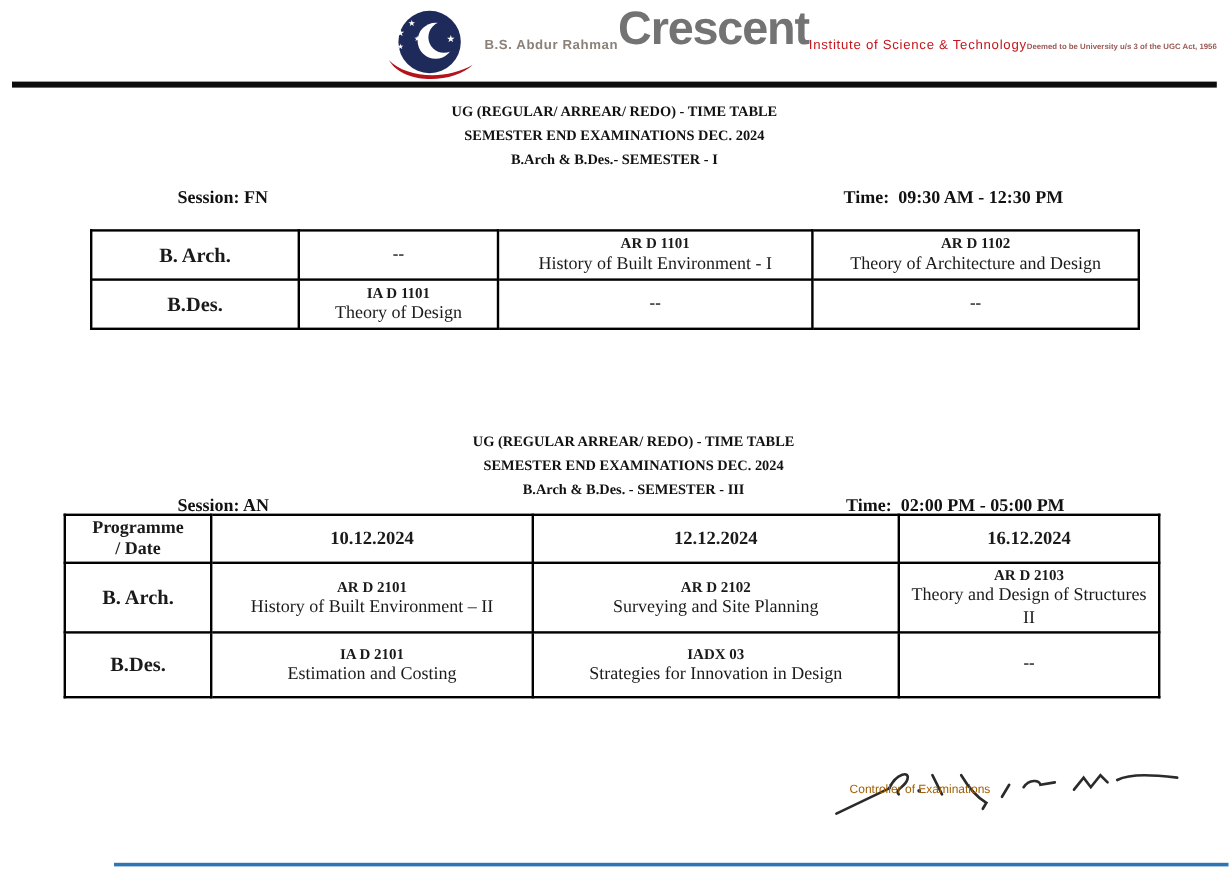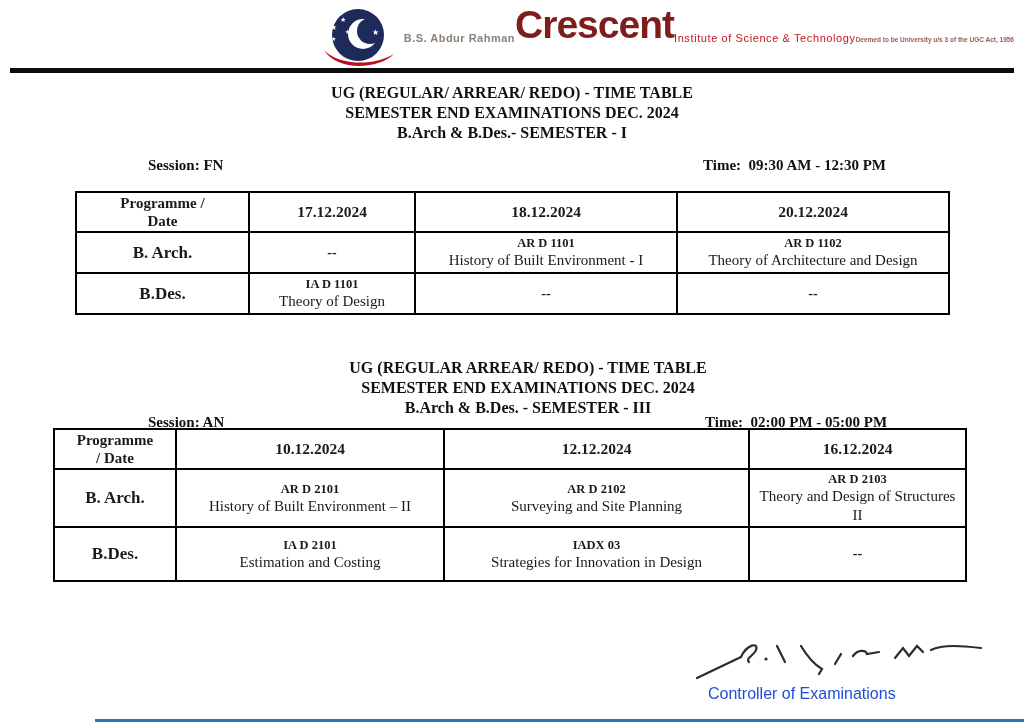--- a/index.html
+++ b/index.html
@@ -4,29 +4,29 @@
 <style>
   html,body{margin:0;padding:0;background:#fff;}
   .page{position:relative;width:1024px;height:724px;background:#ffffff;overflow:hidden;
         font-family:"Liberation Serif", serif;color:#1a1a1a;}
 
   
   .brand{position:absolute;top:6px;right:10px;display:flex;align-items:flex-start;}
   .brand-logo{width:82px;height:60px;margin-right:4px;margin-top:2px;}
   .brand-text{display:flex;flex-direction:row;align-items:flex-end;font-family:"Liberation Sans",sans-serif;}
   .brand-top{font-size:11px;font-weight:bold;color:#8c8178;letter-spacing:.5px;line-height:12px;}
-  .brand-name{font-size:39px;font-weight:800;color:#7f1d1d;line-height:38px;letter-spacing:-1px;}
+  .brand-name{font-size:39px;font-weight:800;color:#737373;line-height:38px;letter-spacing:-1px;}
   .brand-inst{font-size:11px;font-weight:normal;color:#c4161c;letter-spacing:.6px;line-height:11px;}
   .brand-deemed{font-size:6.5px;font-weight:bold;color:#9a5a55;line-height:8px;margin-top:1px;}
 
   .rule{position:absolute;left:10px;top:68px;width:1004px;height:5px;background:#0d0d0d;}
 
   
   .title-block{position:absolute;left:0;width:100%;text-align:center;font-weight:bold;
-               font-size:16px;line-height:20px;color:#111;}
+               font-size:12px;line-height:20px;color:#111;}
   .title-1{top:83px;}
   .title-2{top:358px;padding-left:16px;}
 
   .session-line{position:absolute;font-weight:bold;font-size:15px;color:#111;white-space:pre;}
   .sess1{left:148px;top:157px;}
   .time1{left:703px;top:157px;}
   .sess2{left:148px;top:414px;}
   .time2{left:705px;top:414px;}
 
   
@@ -42,22 +42,22 @@
   .dash{font-size:14px;font-weight:bold;}
   .tbl1 .r-hdr{height:37px;}
   .tbl1 .r-body1{height:41px;}
   .tbl1 .r-body2{height:41px;}
   .tbl2 .r-hdr{height:34px;}
   .tbl2 .r-body1{height:56px;}
   .tbl2 .r-body2{height:54px;}
 
   
   .signature{position:absolute;left:695px;top:632px;width:290px;height:50px;}
-  .controller{position:absolute;left:708px;top:685px;font-family:"Liberation Sans",sans-serif;
-              font-size:16px;color:#1d4ed8;}
+  .controller{position:absolute;left:708px;top:653px;font-family:"Liberation Sans",sans-serif;
+              font-size:10px;color:#a16207;}
   .bottom-line{position:absolute;left:95px;top:719px;width:929px;height:3px;background:#2e75b6;}
 </style>
 </head>
 <body>
 
 <div class="page">
 
   <div class="brand">
     <svg class="brand-logo" viewBox="0 0 82 60">
       <circle cx="40" cy="27" r="26" fill="#1e2a5a"></circle>
@@ -90,29 +90,20 @@
   <div class="session-line time1">Time:  09:30 AM - 12:30 PM</div>
 
   <table class="tbl1">
     <colgroup>
         <col style="width:173px">
         <col style="width:166px">
         <col style="width:262px">
         <col style="width:272px">
       </colgroup>
     <tbody>
-        <tr class="r-hdr">
-      <td class="hdr-cell">
-        <div>Programme /</div>
-        <div>Date</div>
-      </td>
-      <td class="date-cell">17.12.2024</td>
-      <td class="date-cell">18.12.2024</td>
-      <td class="date-cell">20.12.2024</td>
-    </tr>
     <tr class="r-body1">
       <td class="prog-cell">B. Arch.</td>
       <td>
         <div class="dash">--</div>
       </td>
       <td>
         <div class="code">AR D 1101</div>
         <div class="course">History of Built Environment - I</div>
       </td>
       <td>

